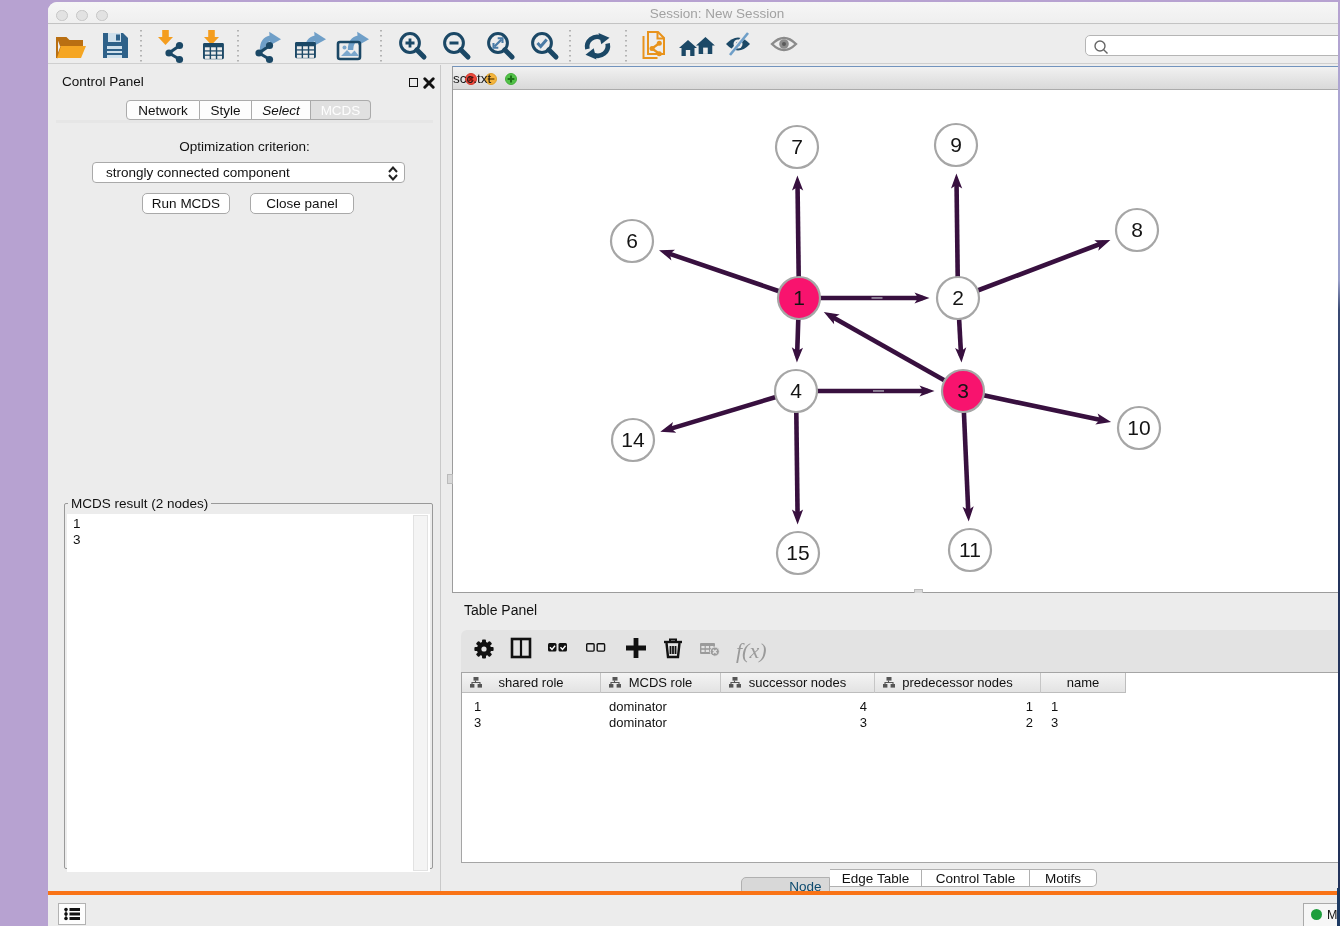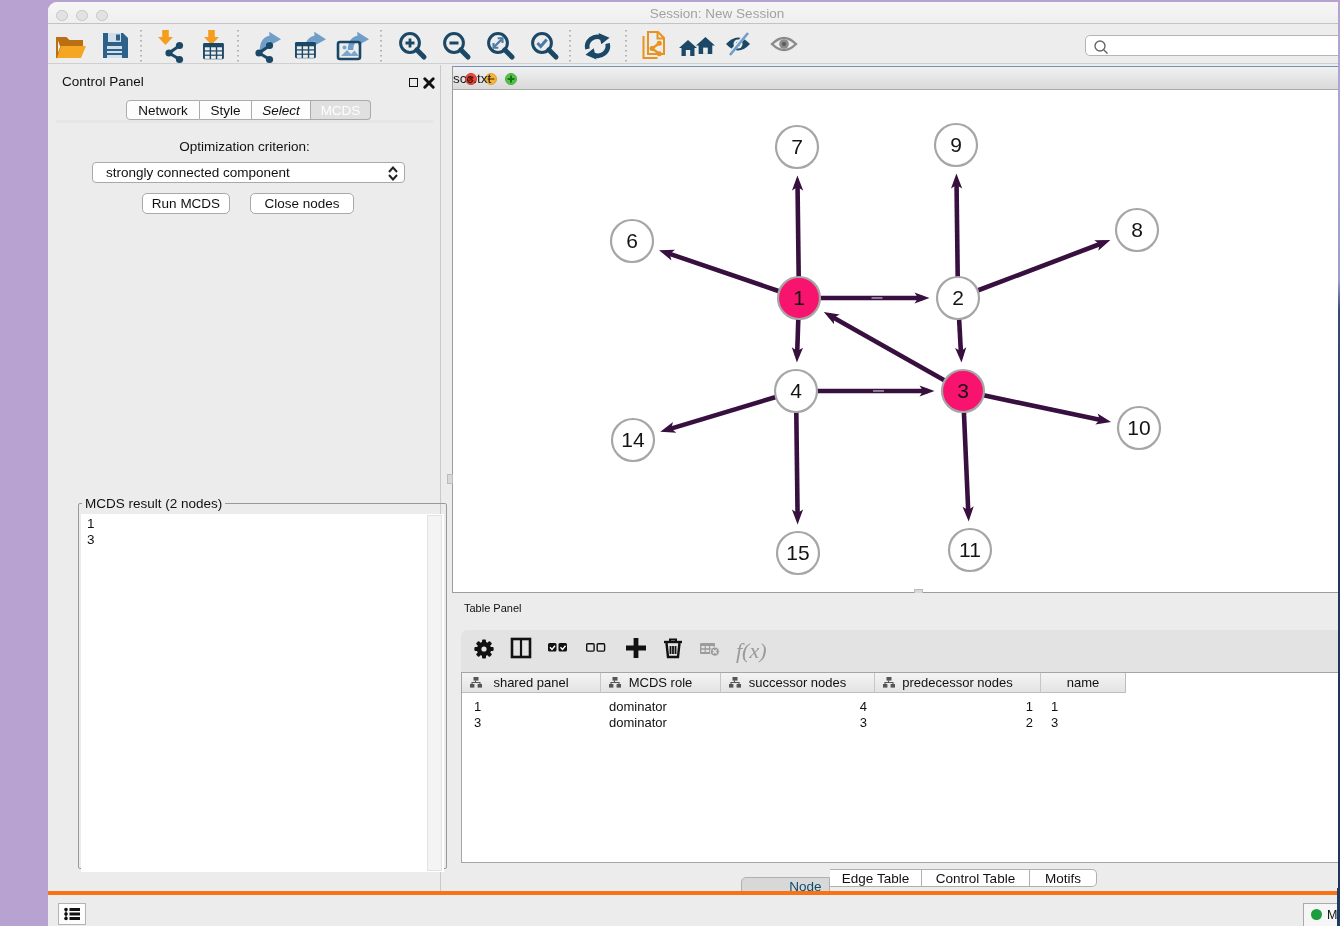--- a/index.html
+++ b/index.html
@@ -224,23 +224,23 @@
     <div class="tab" style="left:263px; width:60px; border-left:none; background:#e0e0e0; color:#fdfdfd; border-radius:0 4px 4px 0;">MCDS</div>
     <div class="abs" style="left:8px;top:55px;width:377px;height:3px;background:#e6e6e6"></div>
     <div class="abs" style="left:0;top:74px;width:393px;text-align:center;font-size:13.5px;color:#111">Optimization criterion:</div>
     <div class="abs" style="left:44px;top:97px;width:313px;height:21px;background:#fff;border:1px solid #a9a9a9;border-radius:4px;font-size:13.5px;line-height:20px;color:#111"><span style="margin-left:13px">strongly connected component</span>
       <svg class="abs" style="right:5px;top:3px" width="12" height="15">
           <path d="M2 6 L6 1.5 L10 6" fill="none" stroke="#222" stroke-width="2"></path>
           <path d="M2 9 L6 13.5 L10 9" fill="none" stroke="#222" stroke-width="2"></path>
         </svg>
     </div>
     <div class="abs" style="left:94px;top:128px;width:88px;height:21px;background:#fff;border:1px solid #a9a9a9;border-radius:5px;font-size:13.5px;text-align:center;line-height:19px;color:#111">Run MCDS</div>
-    <div class="abs" style="left:202px;top:128px;width:104px;height:21px;background:#fff;border:1px solid #a9a9a9;border-radius:5px;font-size:13.5px;text-align:center;line-height:19px;color:#111">Close nodes</div>
-
-    <fieldset class="abs" style="left:30px;top:431px;width:369px;height:373px;border:1px solid #999;border-radius:2px;">
+    <div class="abs" style="left:202px;top:128px;width:104px;height:21px;background:#fff;border:1px solid #a9a9a9;border-radius:5px;font-size:13.5px;text-align:center;line-height:19px;color:#111">Close panel</div>
+
+    <fieldset class="abs" style="left:16px;top:431px;width:369px;height:373px;border:1px solid #999;border-radius:2px;">
       <legend style="font-size:13.5px;color:#111;margin-left:3px;padding:0 3px;">MCDS result (2 nodes)</legend>
       <div class="abs" style="left:2px;top:3px;width:363px;height:358px;background:#fff;">
         <div class="abs" style="left:6px;top:2px;font-size:13.5px;color:#111;line-height:16px">1<br>3</div>
         <div class="abs" style="right:2px;top:1px;width:15px;height:356px;background:#f4f4f4;border:1px solid #e2e2e2"></div>
       </div>
     </fieldset>
   </div>
 
   <div id="netwin">
     <div id="nettitle">
@@ -313,21 +313,21 @@
 <text x="585" y="446" text-anchor="middle" font-size="21" fill="#141414" font-family="Liberation Sans, sans-serif">14</text>
 <text x="1091" y="434" text-anchor="middle" font-size="21" fill="#141414" font-family="Liberation Sans, sans-serif">10</text>
 <text x="750" y="559" text-anchor="middle" font-size="21" fill="#141414" font-family="Liberation Sans, sans-serif">15</text>
 <text x="922" y="556" text-anchor="middle" font-size="21" fill="#141414" font-family="Liberation Sans, sans-serif">11</text>
     </svg>
   </div>
   <div class="abs" style="left:399px;top:472px;width:6px;height:10px;background:#d8d8d8;border:1px solid #bbb"></div>
   <div class="abs" style="left:866px;top:587px;width:9px;height:6px;background:#d8d8d8;border:1px solid #bbb"></div>
 
   <div id="tpanel">
-    <div class="abs" style="left:16px;top:9px;font-size:11px;color:#111">Table Panel</div>
+    <div class="abs" style="left:16px;top:9px;font-size:14px;color:#111">Table Panel</div>
     <div class="abs" style="left:901px;top:12px;width:8px;height:8px;border:1.5px solid #111"></div>
     <svg class="abs" style="left:916px;top:11px" width="11" height="11">
         <path d="M1.7 1.7 L9.3 9.3 M9.3 1.7 L1.7 9.3" stroke="#111" stroke-width="2.7" stroke-linecap="round"></path>
       </svg>
     <div id="tptoolbar"></div>
     <svg class="abs" style="left:0;top:0" width="940" height="90">
         <g transform="translate(0,39)">
           <g transform="translate(27,0)">
             <g transform="translate(9,17)" fill="#111">
               <circle r="7.2"></circle>
@@ -394,21 +394,21 @@
               </g>
               <circle cx="14.8" cy="8.6" r="4.6" fill="#9b9b9b" stroke="#e3e3e3" stroke-width="1"></circle>
               <path d="M12.9 6.7 l3.8 3.8 m0 -3.8 l-3.8 3.8" stroke="#e3e3e3" stroke-width="1.5"></path>
             </g>
           </g>
           <text x="288" y="26" font-family="Liberation Serif, serif" font-style="italic" font-size="22" fill="#9a9a9a">f(x)</text>
         </g>
       </svg>
     <div id="ttable">
       <div id="thead">
-        <div class="th" style="left:0;width:139px">shared panel</div>
+        <div class="th" style="left:0;width:139px">shared role</div>
         <div class="th" style="left:139px;width:120px">MCDS role</div>
         <div class="th" style="left:259px;width:154px">successor nodes</div>
         <div class="th" style="left:413px;width:166px">predecessor nodes</div>
         <div class="th" style="left:579px;width:84px;border-right:none">name</div>
         <svg class="abs" style="left:8px;top:4px" width="14" height="12">
             <g transform="translate(0,0)" fill="#555">
               <rect x="3.5" y="0" width="5" height="3.6"></rect>
               <rect x="0" y="7" width="4.4" height="3.6"></rect>
               <rect x="7.6" y="7" width="4.4" height="3.6"></rect>
               <path d="M5.5 3.5 v2 M2 7 v-1.5 h8 V7 M5.5 5.5 h0" stroke="#555" stroke-width="1.1" fill="none"></path>

